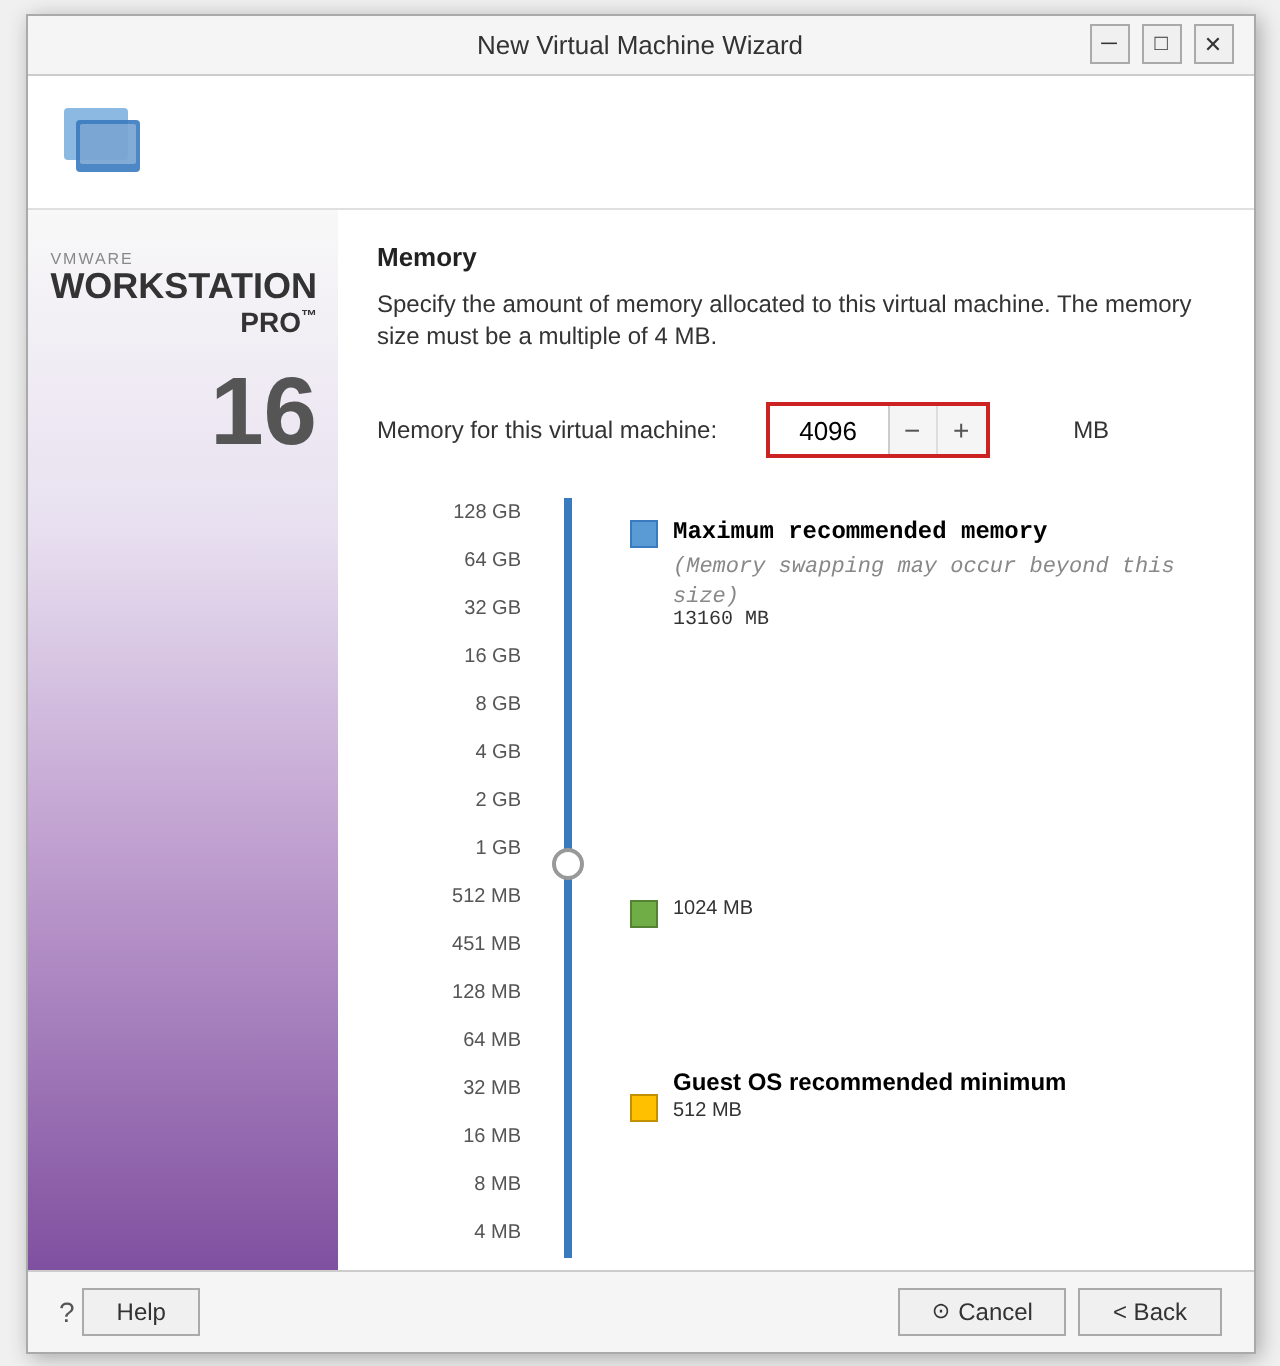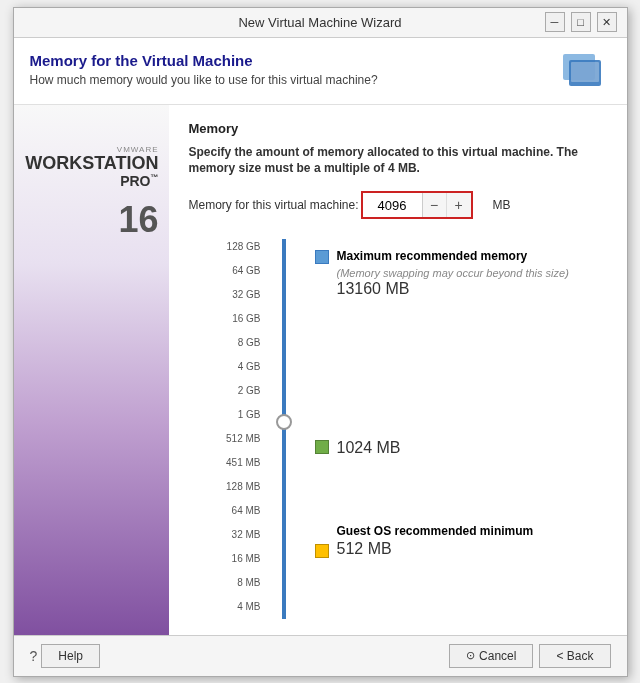--- a/index.html
+++ b/index.html
@@ -93,67 +93,65 @@
       align-items: flex-end;
       position: relative;
     }
     .vmware-logo {
       margin-bottom: 4px;
     }
     .vmware-text {
       font-size: 8px;
       color: #888;
       letter-spacing: 1px;
-      text-align: right;
-      margin-top: 20px;
+      text-align: left;
     }
     .workstation-text {
       font-size: 18px;
       font-weight: bold;
       color: #333;
       text-align: right;
       line-height: 1.1;
     }
     .pro-text {
       font-size: 14px;
       font-weight: bold;
       color: #333;
       text-align: right;
     }
     .version-number {
-      font-size: 36px;
+      font-size: 48px;
       font-weight: bold;
       color: #555;
       text-align: right;
       margin-top: 6px;
     }
     .main-content {
       flex: 1;
       padding: 16px 20px;
       overflow-y: auto;
       position: relative;
     }
     .section-title {
       font-size: 13px;
       font-weight: bold;
       color: #222;
       margin-bottom: 8px;
     }
     .description {
       font-size: 12px;
       color: #333;
-      margin-bottom: 14px;
+      margin-bottom: 24px;
       line-height: 1.4;
-      font-weight: bold;
     }
     .memory-input-row {
       display: flex;
       align-items: center;
       margin-bottom: 16px;
-      gap: 2px;
+      gap: 24px;
     }
     .memory-label {
       font-size: 12px;
       color: #333;
       white-space: nowrap;
     }
     .memory-input-group {
       display: flex;
       align-items: center;
       border: 2px solid #cc2222;
@@ -247,21 +245,21 @@
     .legend-box.blue { background: #5b9bd5; border: 1px solid #3a7abf; }
     .legend-box.green { background: #70ad47; border: 1px solid #548235; }
     .legend-box.yellow { background: #ffc000; border: 1px solid #c09000; }
     .legend-text strong {
       font-size: 12px;
       font-weight: bold;
       display: block;
       margin-bottom: 2px;
     }
     .legend-text .value {
-      font-size: 16px;
+      font-size: 10px;
       color: #333;
     }
     .legend-note {
       font-size: 11px;
       color: #888;
       font-style: italic;
     }
     .footer {
       border-top: 1px solid #ccc;
       background: #f5f5f5;
@@ -309,24 +307,20 @@
     <div class="title-bar-left"></div>
     <div class="title-bar-center">New Virtual Machine Wizard</div>
     <div class="title-bar-controls">
       <div class="title-btn">─</div>
       <div class="title-btn">□</div>
       <div class="title-btn">✕</div>
     </div>
   </div>
 
   <div class="header-section">
-    <div class="header-text">
-      <h2>Memory for the Virtual Machine</h2>
-      <p>How much memory would you like to use for this virtual machine?</p>
-    </div>
     <div class="header-icon">
       
       <svg width="50" height="42" viewBox="0 0 50 42">
         <rect x="2" y="2" width="32" height="26" rx="2" fill="#5b9bd5" opacity="0.7"></rect>
         <rect x="8" y="8" width="32" height="26" rx="2" fill="#3a7abf" opacity="0.9"></rect>
         <rect x="10" y="10" width="28" height="20" rx="1" fill="#fff" opacity="0.3"></rect>
       </svg>
     </div>
   </div>
 
@@ -382,21 +376,21 @@
 
         <div class="slider-track-area">
           <div class="slider-track">
             <div class="slider-thumb"></div>
           </div>
         </div>
 
         <div class="legend-area">
           <div style="position:relative; height:390px;">
 
-            <div style="position:absolute; top:10px; display:flex; align-items:flex-start; gap:8px;">
+            <div style="position:absolute; top:10px; display:flex; align-items:flex-start; gap:8px;font-family:Liberation Mono, monospace;">
               <div class="legend-box blue"></div>
               <div class="legend-text">
                 <strong>Maximum recommended memory</strong>
                 <span class="legend-note">(Memory swapping may occur beyond this size)</span>
                 <div class="value">13160 MB</div>
               </div>
             </div>
 
             <div style="position:absolute; top:200px; display:flex; align-items:flex-start; gap:8px;">
               <div class="legend-box green"></div>

